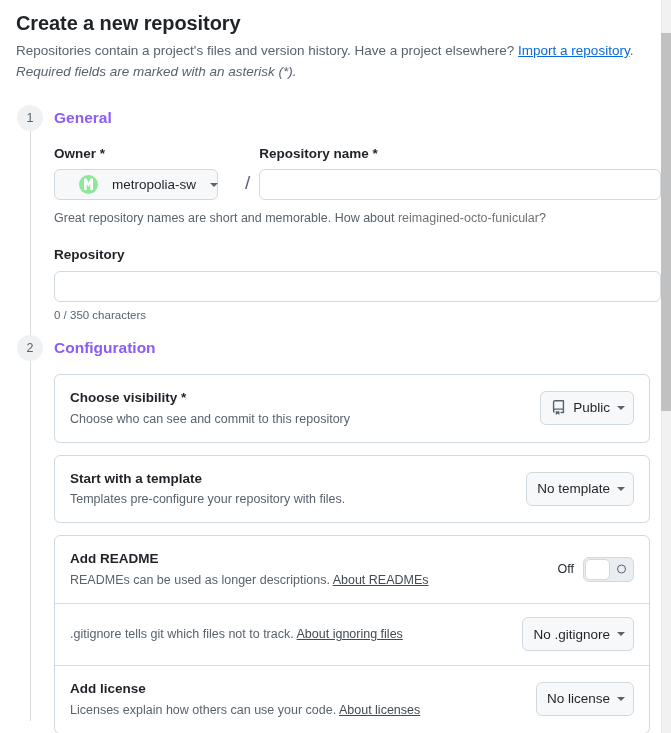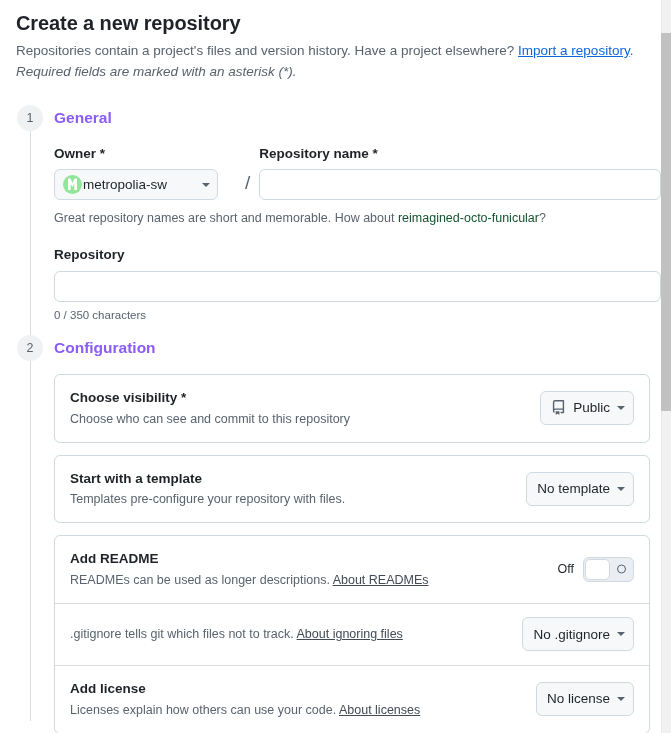--- a/index.html
+++ b/index.html
@@ -138,23 +138,23 @@
     font-weight: 400;
     padding: 0 9px;
     position: relative;
     top: 11px;
   }
   .col-name { flex: 1; }
 
   .owner-btn {
     display: flex;
     align-items: center;
-    gap: 1px;
+    gap: 14px;
     height: 31px;
-    padding: 0 7px 0 8px;
+    padding: 0 7px 0 24px;
     background: #f6f8fa;
     border: 1px solid #d1d9e0;
     border-radius: 6px;
     width: 164px;
     cursor: pointer;
   }
   .avatar {
     width: 19px; height: 19px;
     border-radius: 50%;
     background: #8ee79a;
@@ -197,21 +197,21 @@
     outline: none;
   }
   .text-input::placeholder { color: #8b949e; }
 
   .hint {
     font-size: 12.5px;
     color: #59636e;
     margin: 9px 0 0 0;
     line-height: 1.5;
   }
-  .hint .suggest { color: #14532d; }
+  .hint .suggest { color: #737373; }
 
   .desc-block { margin-top: 18px; }
   .counter {
     font-size: 11.5px;
     color: #59636e;
     margin: 7px 0 0 0;
   }
 
   
   .cards { margin-top: 13px; width: 596px; }

